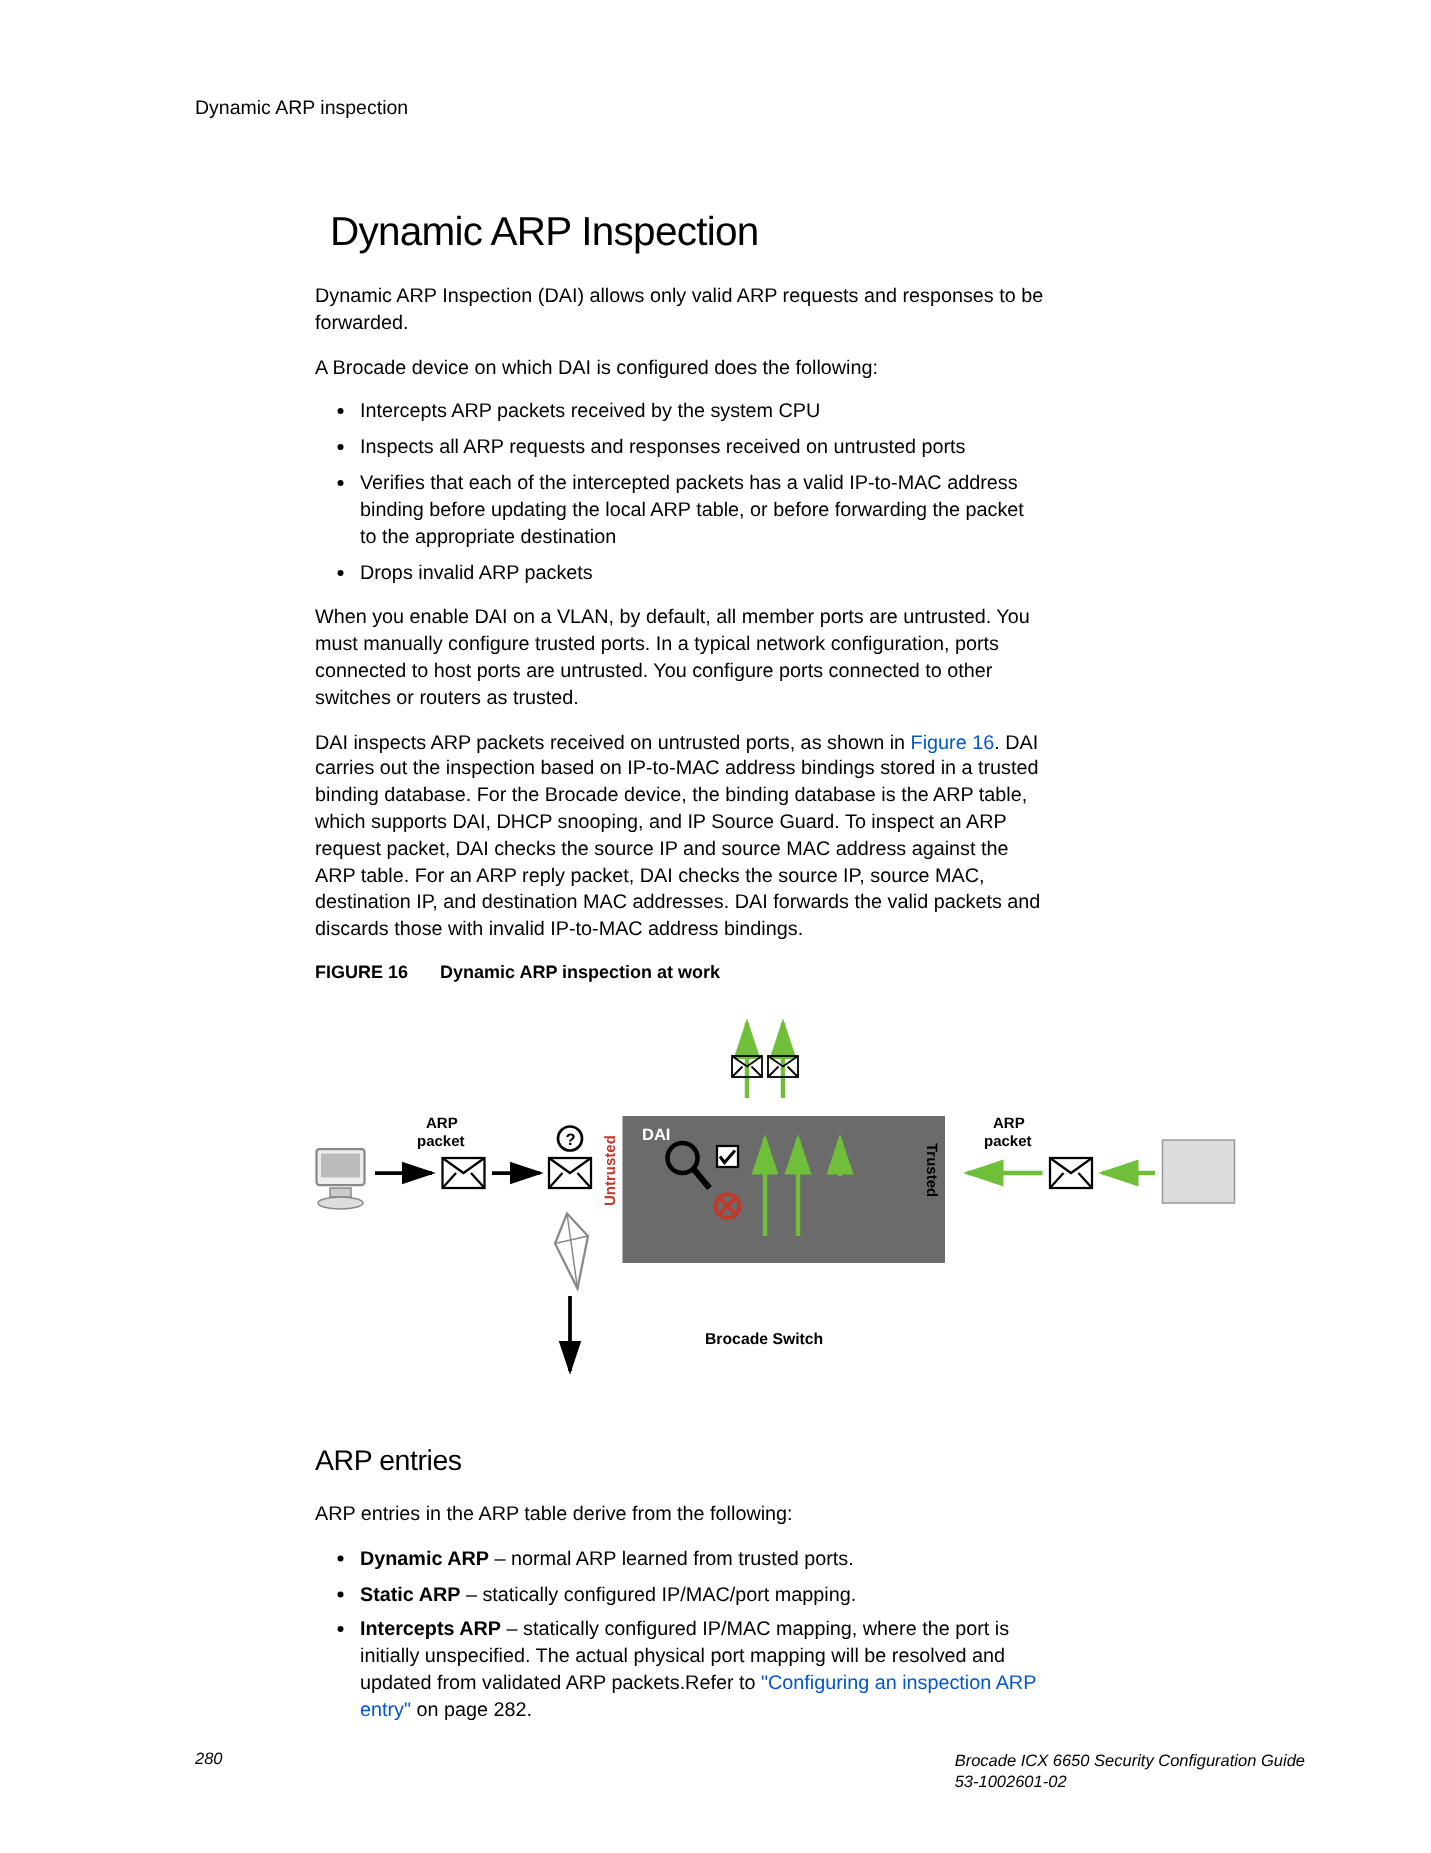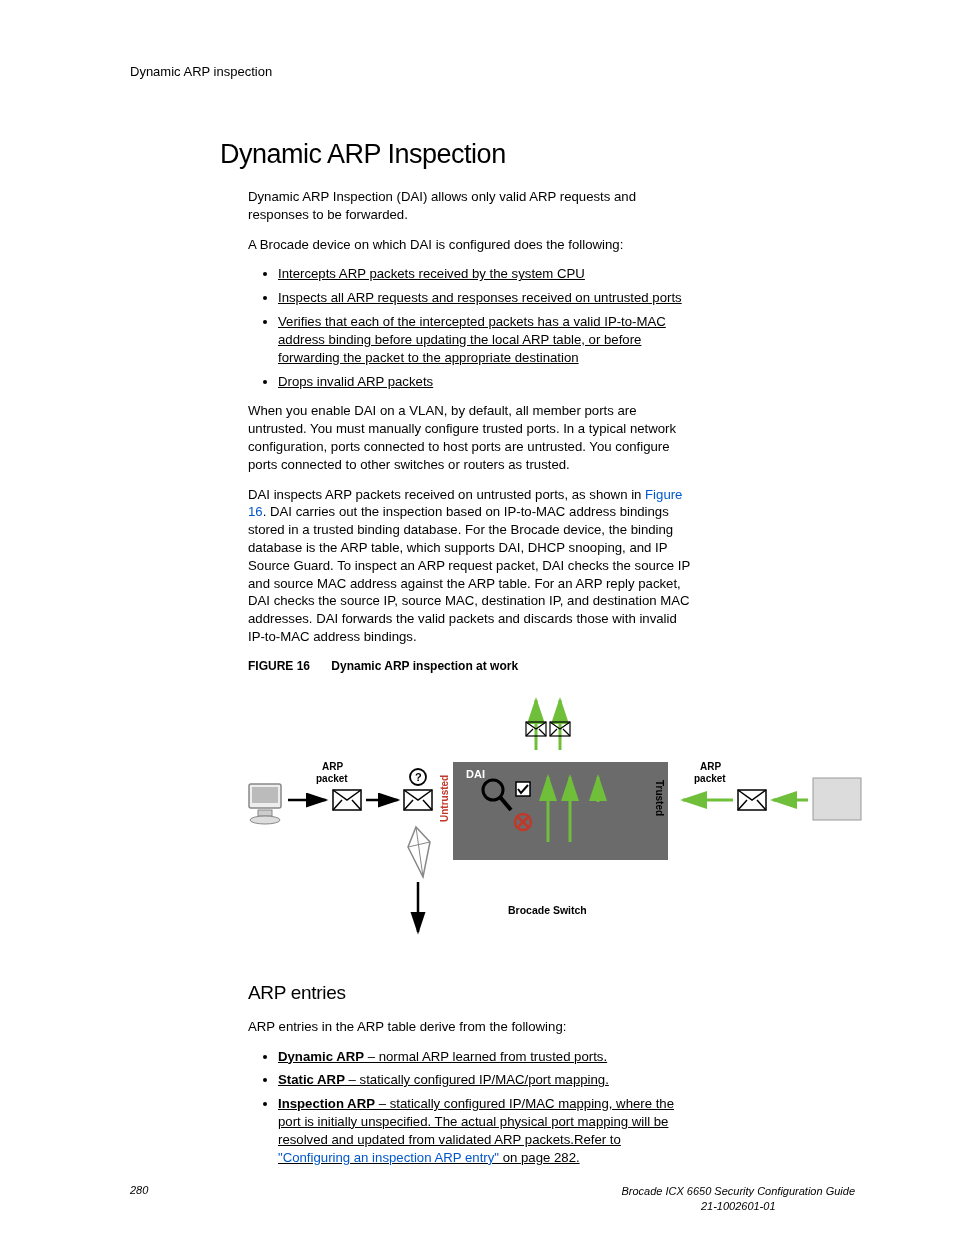--- a/index.html
+++ b/index.html
@@ -22,26 +22,26 @@
   }
   h1.main-title {
     font-family: Arial, Helvetica, sans-serif;
     font-size: 27px;
     font-weight: normal;
     margin: 0 0 18px 0;
     letter-spacing: -0.5px;
     margin-left: 90px;
   }
   .content {
-    margin-left: 118px;
+    margin-left: 80px;
     font-size: 13.2px;
     line-height: 1.35;
   }
   .content p { margin: 0 0 12px 0; }
-  .content ul { margin: 0 0 12px 0; padding-left: 30px; text-decoration: underline; }
+  .content ul { margin: 0 0 12px 0; padding-left: 30px; }
   .content ul li { margin-bottom: 6px; }
   .link { color: #0057cc; }
   .fig-label {
     font-size: 12px;
     margin-top: 10px;
     margin-bottom: 6px;
   }
   .fig-label b { font-weight: bold; }
   .fig-title { font-weight: bold; margin-left: 18px; }
   .figure {
@@ -63,22 +63,22 @@
     width: 954px;
     font-size: 11px;
     font-style: italic;
   }
   .footer-page {
     position: absolute;
     left: 130px;
   }
   .footer-right {
     position: absolute;
-    right: 99px;
-    text-align: center;
+    right: 84px;
+    text-align: left;
     line-height: 1.3;
   }
 </style>
 </head>
 <body>
 
 <div class="page">
   <div class="header-line">Dynamic ARP inspection</div>
 
   <h1 class="main-title">Dynamic ARP Inspection</h1>
@@ -206,26 +206,26 @@
     <p>ARP entries in the ARP table derive from the following:</p>
 
     <ul>
       <li>
         <b>Dynamic ARP</b><span> – normal ARP learned from trusted ports.</span>
       </li>
       <li>
         <b>Static ARP</b><span> – statically configured IP/MAC/port mapping.</span>
       </li>
       <li>
-        <b>Inspection ARP</b><span> – statically configured IP/MAC mapping, where the port is initially unspecified. The actual physical port mapping will be resolved and updated from validated ARP packets.Refer to </span><span class="link">"Configuring an inspection ARP entry"</span><span> on page 282.</span>
+        <b>Intercepts ARP</b><span> – statically configured IP/MAC mapping, where the port is initially unspecified. The actual physical port mapping will be resolved and updated from validated ARP packets.Refer to </span><span class="link">"Configuring an inspection ARP entry"</span><span> on page 282.</span>
       </li>
     </ul>
 
   </div>
 
   <div class="footer">
     <div class="footer-page">280</div>
     <div class="footer-right">
       <div>Brocade ICX 6650 Security Configuration Guide</div>
-      <div>21-1002601-01</div>
+      <div>53-1002601-02</div>
     </div>
   </div>
 </div>
 
 </body></html>

